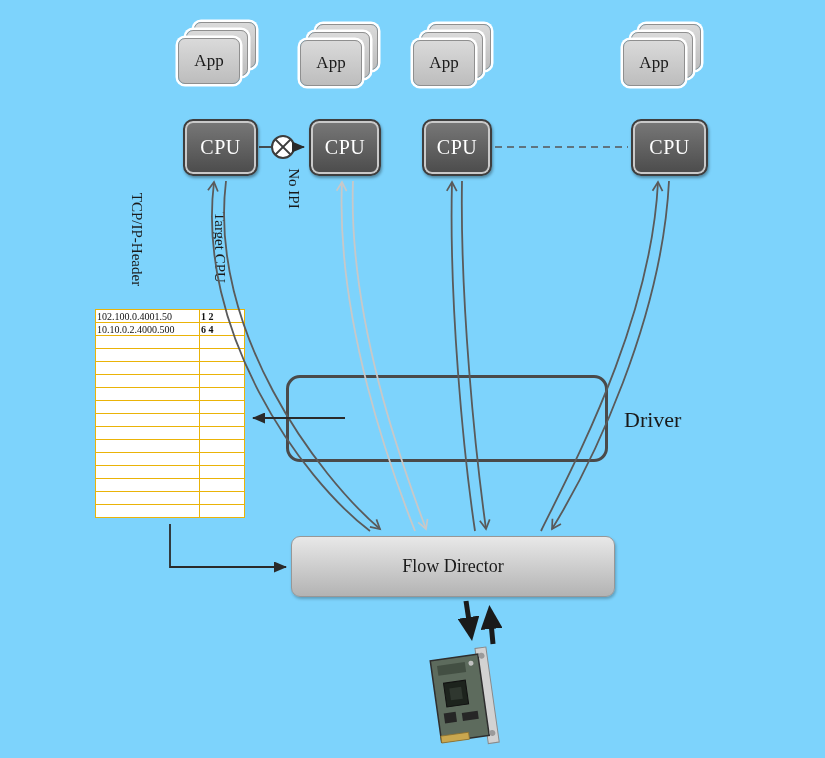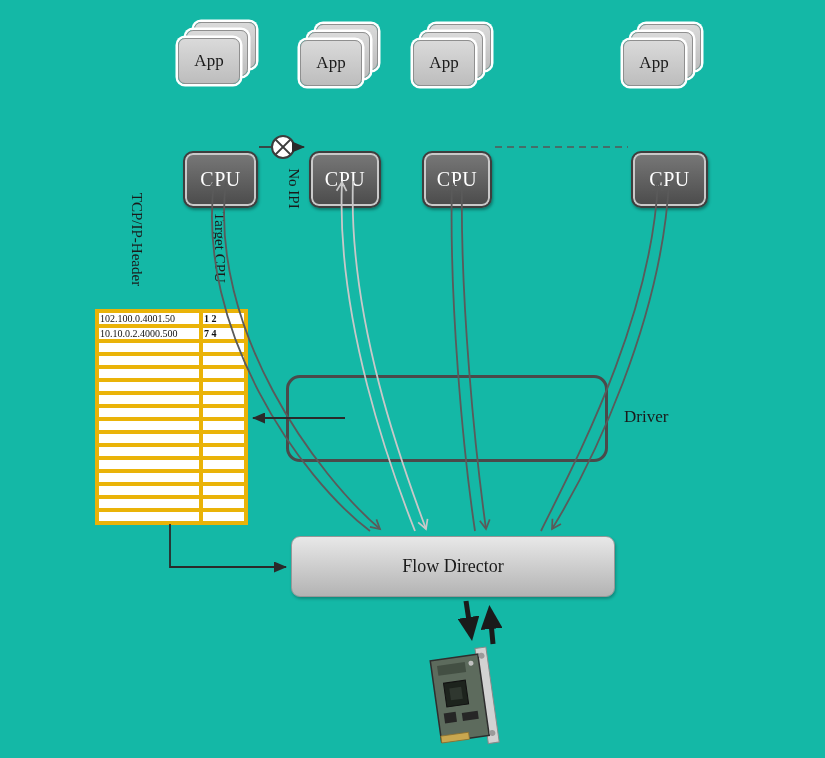--- a/index.html
+++ b/index.html
@@ -1,51 +1,51 @@
 <!DOCTYPE html>
 <html><head>
 <meta charset="utf-8">
 <style>
   * { margin:0; padding:0; box-sizing:border-box; }
   html,body { background:#ffffff; }
   body { font-family:"Liberation Serif", serif; }
-  .canvas { position:relative; width:825px; height:758px; background:#14b8a6; overflow:hidden;padding-left:12px; }
+  .canvas { position:relative; width:825px; height:758px; background:#7dd3fc; overflow:hidden;padding-left:12px; }
 
   
   .app-stack { position:absolute; width:82px; height:70px; }
   .app-card { position:absolute; width:62px; height:46px; border:1.5px solid #8f8f8f; border-radius:7px;
               background:linear-gradient(#dadada,#bdbdbd); box-shadow:0 0 0 2.5px #ffffff; }
   .app-card.b2 { left:16px; top:0; }
   .app-card.b1 { left:8px; top:8px; }
   .app-card.front { left:0; top:16px; display:flex; align-items:center; justify-content:center;
                     font-size:17px; color:#1a1a1a; }
 
   
   .cpu-box { position:absolute; height:57px; border-radius:10px;
              background:linear-gradient(#787878,#4b4b4b);
              border:2px solid #3e3e3e; box-shadow:inset 0 0 0 2px #c9c9c9, 1px 2px 3px rgba(0,0,0,0.35);
              display:flex; align-items:center; justify-content:center;
-             color:#ffffff; font-size:20px; letter-spacing:0.5px;margin-top:32px; }
+             color:#ffffff; font-size:20px; letter-spacing:0.5px; }
 
   
   .driver-box { position:absolute; left:286px; top:375px; width:322px; height:87px;
                 border:3px solid #4a4a4a; border-radius:14px; background:transparent; }
-  .driver-label { position:absolute; left:624px; top:407px; font-size:17px; color:#1a1a1a; }
+  .driver-label { position:absolute; left:624px; top:407px; font-size:22px; color:#1a1a1a; }
 
   
   .flow-director { position:absolute; left:291px; top:536px; width:324px; height:61px;
                    border:1.5px solid #979797; border-radius:9px;
                    background:linear-gradient(#e8e8e8,#b3b3b3);
                    display:flex; align-items:center; justify-content:center;
                    font-size:18px; color:#1a1a1a; box-shadow:1px 2px 3px rgba(0,0,0,0.25); }
 
   
   .flow-table { position:absolute; left:95px; top:309px; border-collapse:collapse; table-layout:fixed;
                 background:#fff; }
-  .flow-table td { border:4px solid #eab308; height:13px; font-size:10px; line-height:11px;
+  .flow-table td { border:1px solid #eab308; height:13px; font-size:10px; line-height:11px;
                    padding:0 1px; white-space:nowrap; overflow:hidden; color:#111; }
   .col-header { width:104px; }
   .col-target { width:45px;font-weight:bold; }
 
   
   .vlabel { position:absolute; font-size:15px; color:#1a1a1a; white-space:nowrap;
             transform:rotate(90deg); transform-origin:center; text-align:center; }
   .vlabel.tcpip  { left:71px;  top:231px; width:130px; }
   .vlabel.target { left:174px; top:239px; width:90px; }
   .vlabel.noipi  { left:263px; top:180px; width:60px; }
@@ -106,21 +106,21 @@
   <div class="vlabel noipi">No IPI</div>
 
   <table class="flow-table">
     <tbody>
         <tr>
       <td class="col-header">102.100.0.4001.50</td>
       <td class="col-target">1 2</td>
     </tr>
     <tr>
       <td class="col-header">10.10.0.2.4000.500</td>
-      <td class="col-target">7 4</td>
+      <td class="col-target">6 4</td>
     </tr>
     <tr>
           <td class="col-header"></td>
           <td class="col-target"></td>
         </tr>
     <tr>
           <td class="col-header"></td>
           <td class="col-target"></td>
         </tr>
     <tr>

